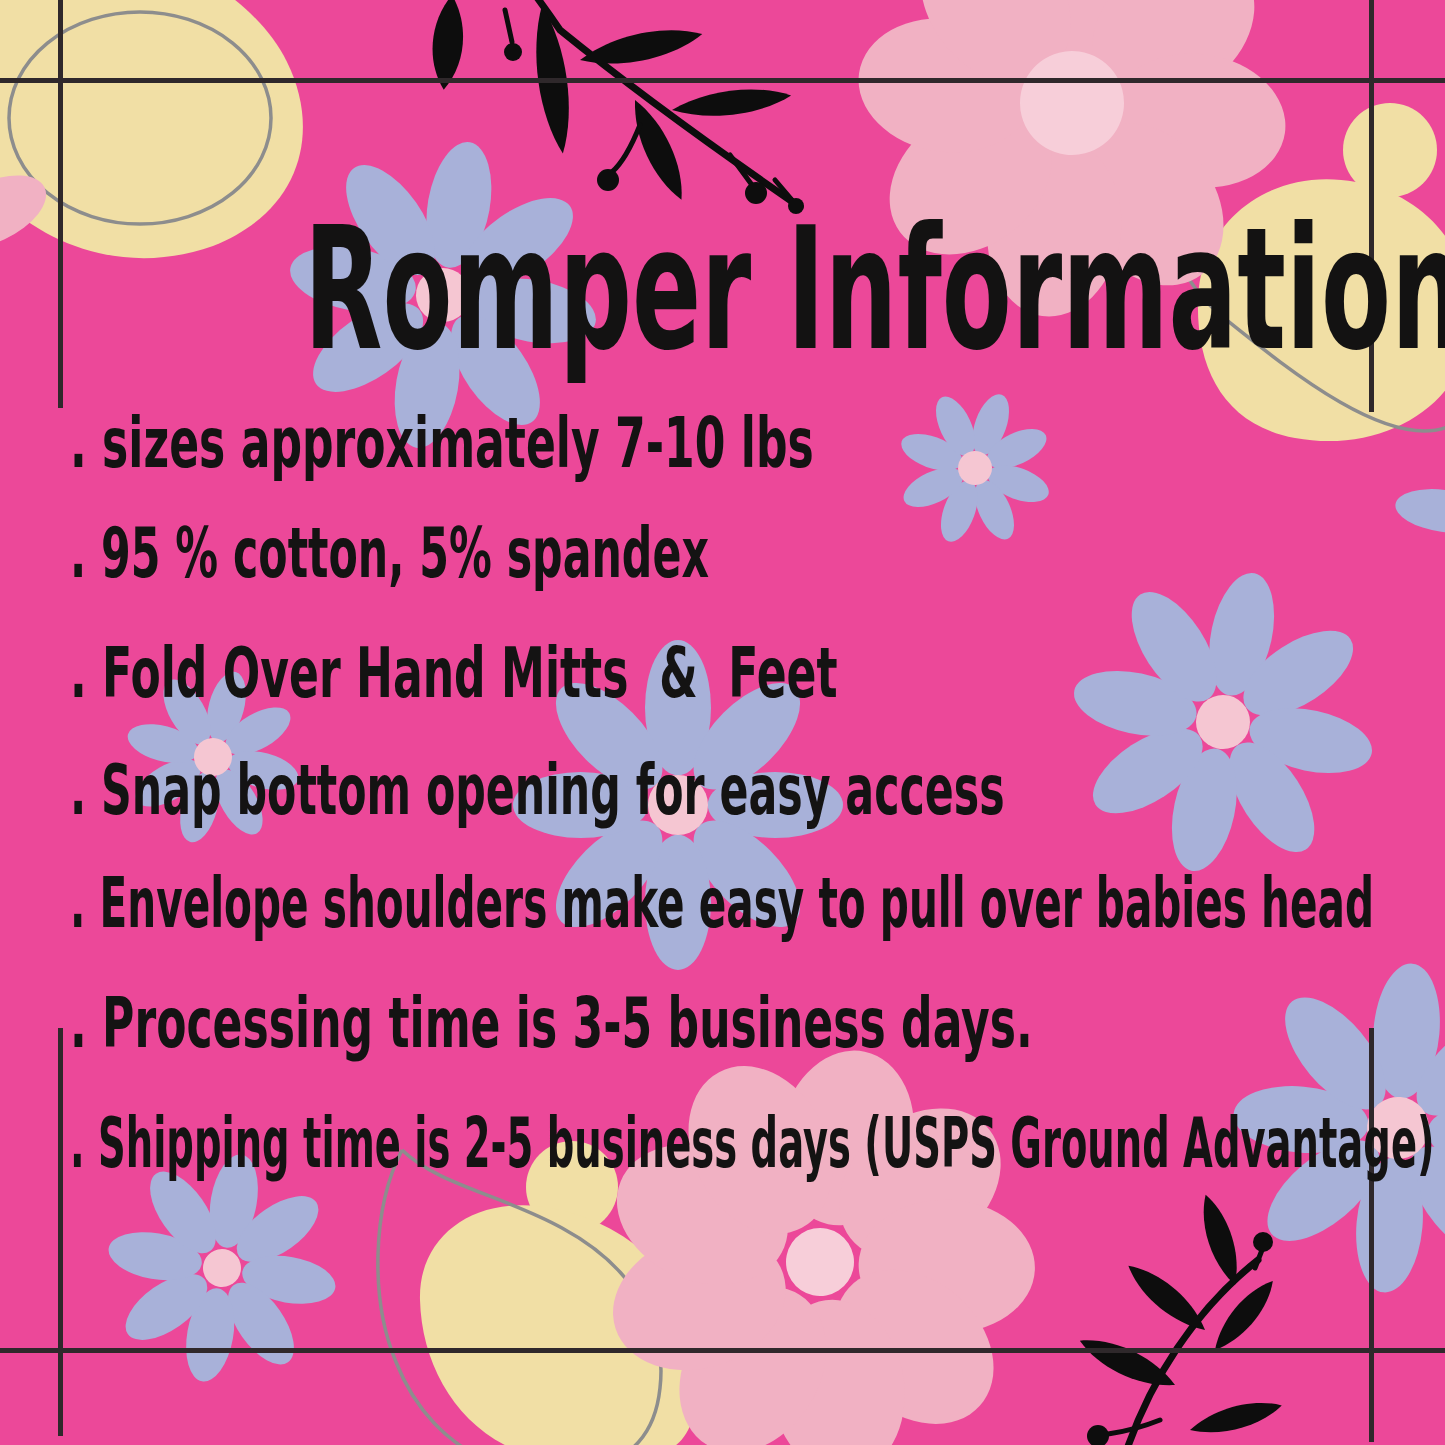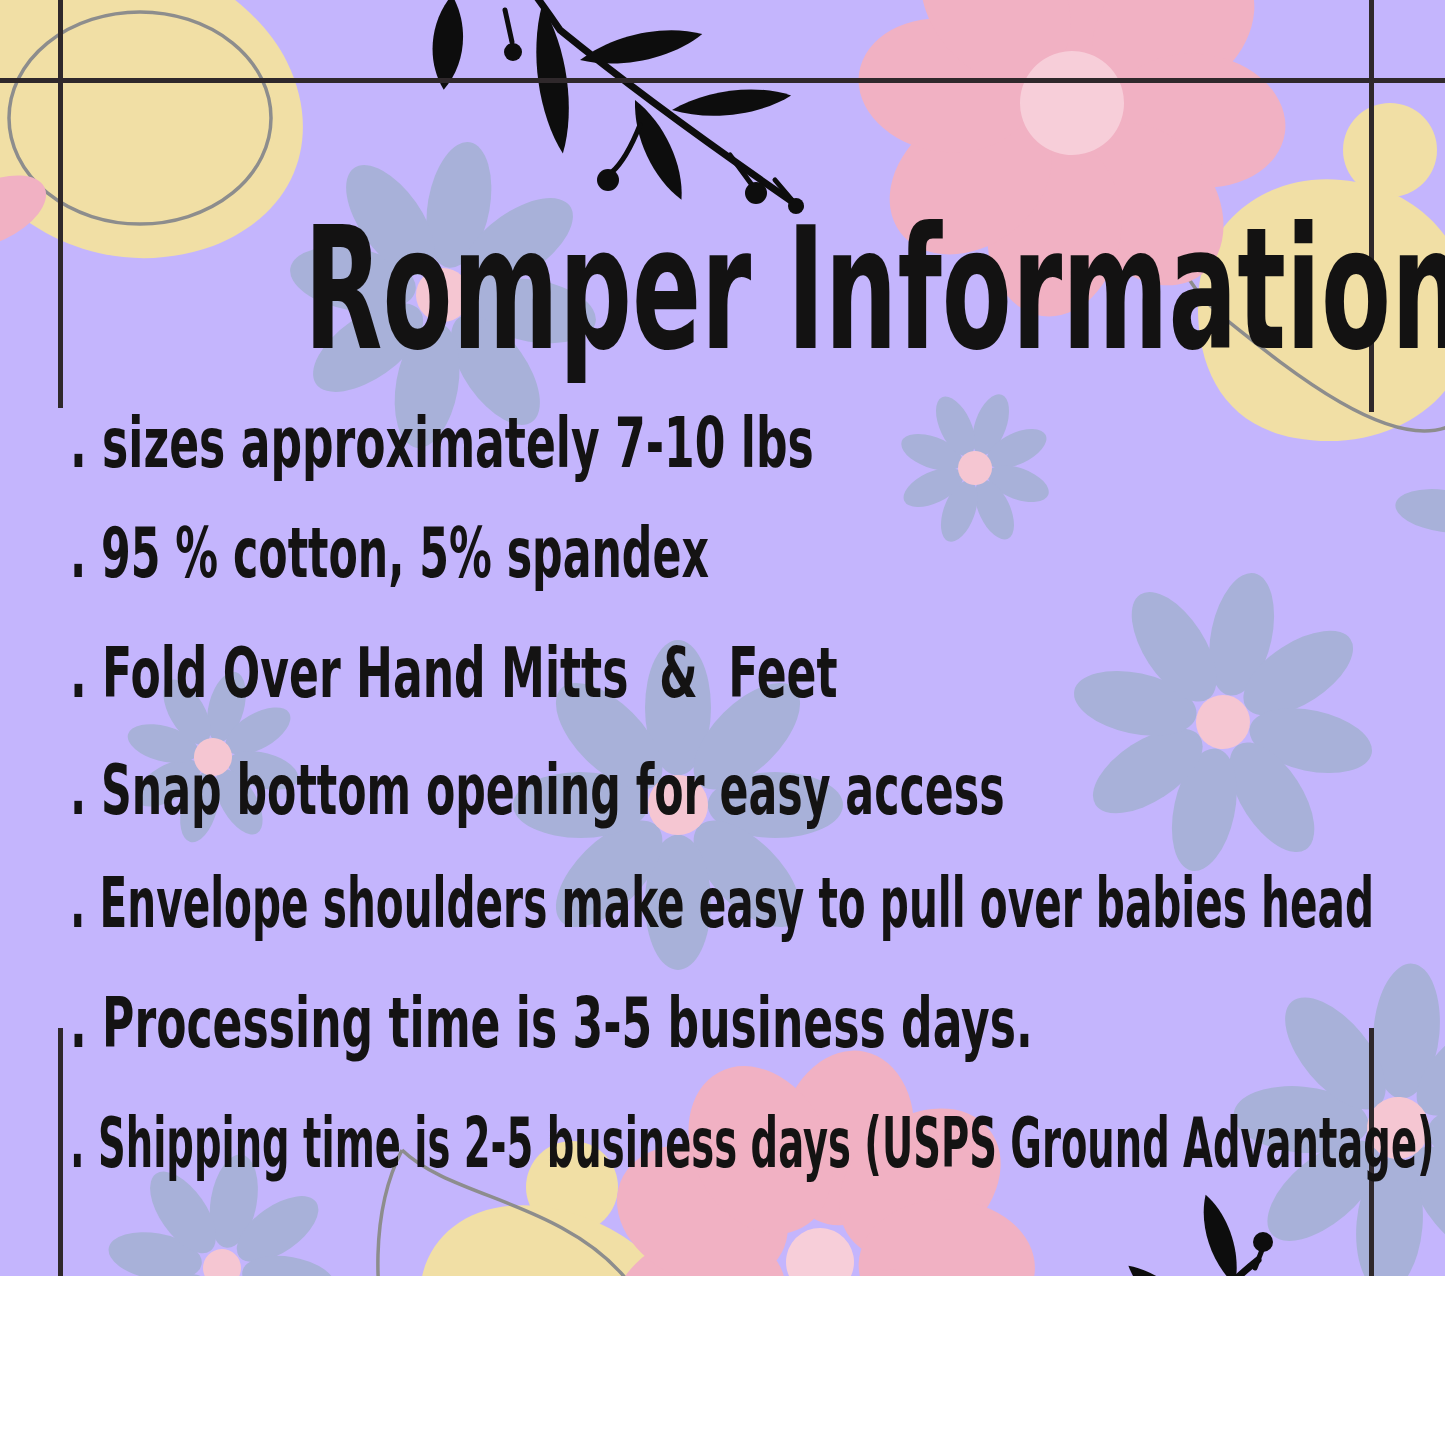--- a/index.html
+++ b/index.html
@@ -1,18 +1,18 @@
 <!DOCTYPE html>
 <html><head>
 <meta charset="utf-8">
 <style>
   html,body{margin:0;padding:0;}
   .canvas{
-    position:relative;width:1445px;height:1276px;
-    background:#c4b5fd;overflow:hidden;
+    position:relative;width:1445px;height:1445px;
+    background:#ec4899;overflow:hidden;
     font-family:"DejaVu Sans",sans-serif;
     text-decoration:underline;
   }
   #decor{position:absolute;top:0;left:0;}
   .title{
     position:absolute;top:204px;left:0;width:1445px;margin:0;
     text-align:center;color:#131212;
     font:700 170px/170px "DejaVu Sans",sans-serif;
     transform:translateX(15px) scaleX(0.60);
     white-space:pre;

